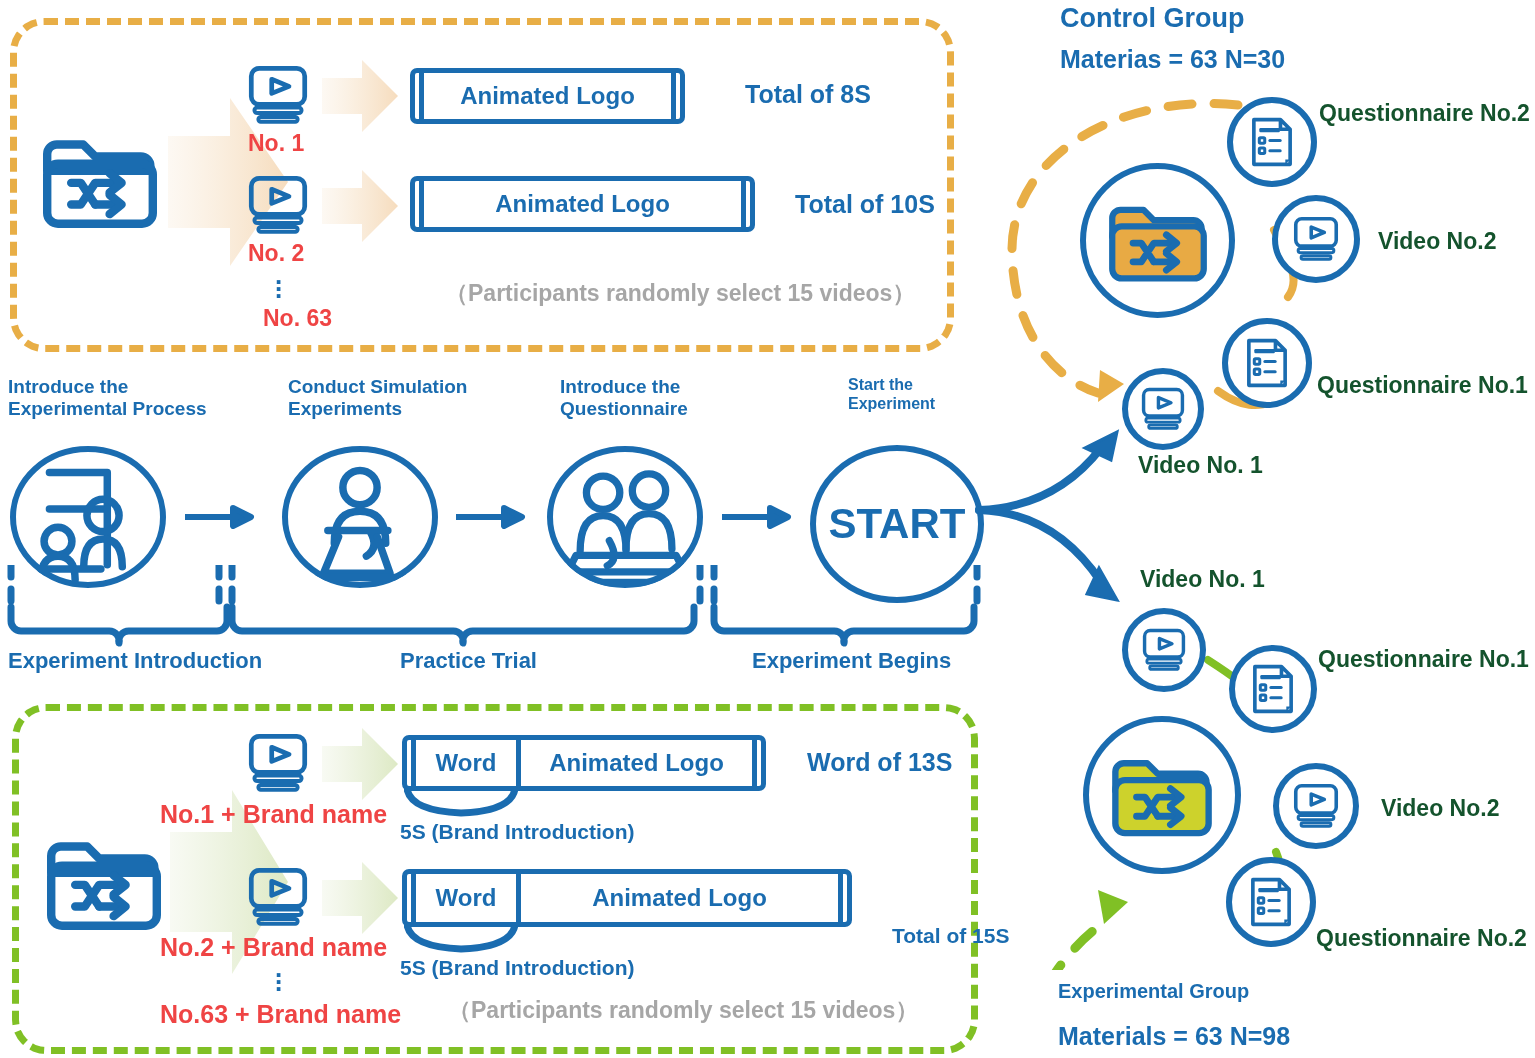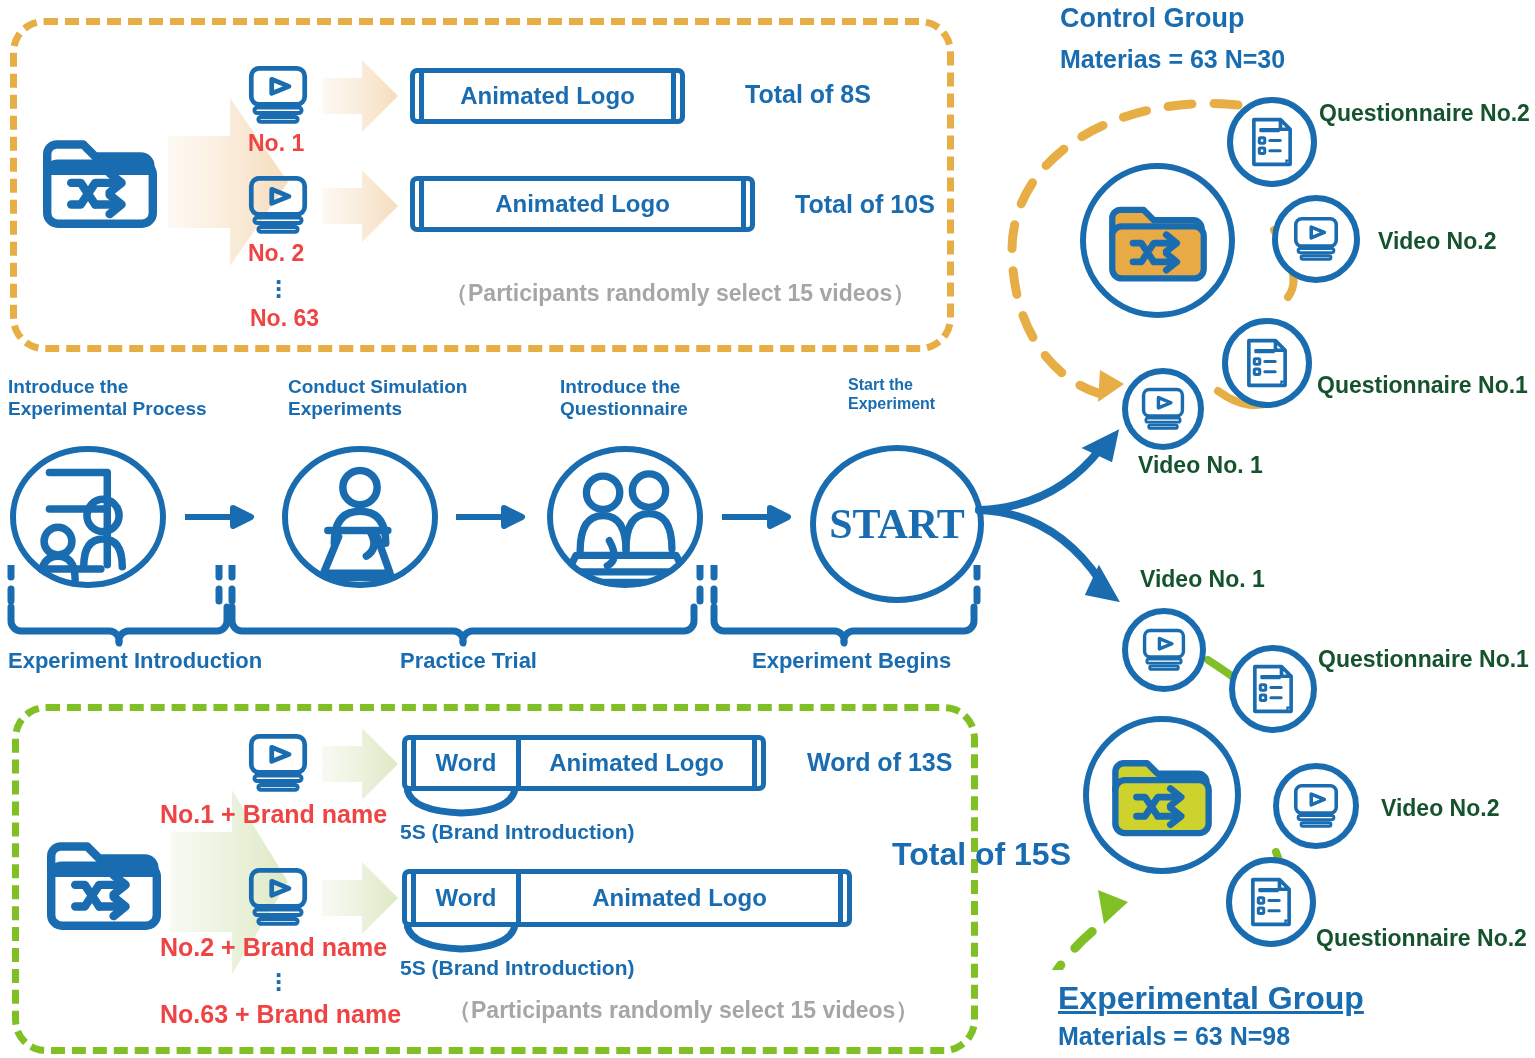--- a/index.html
+++ b/index.html
@@ -177,21 +177,21 @@
   <path d="M0 18 h40 V0 l36 36 l-36 36 V54 H0 Z" fill="url(#gradArrowO)"></path>
 </svg>
 <div class="mediabar" style="left:410px;top:176px;width:345px;height:56px;">
   <div class="cap"></div>
   <div class="seg" style="font-size:24px;">Animated Logo</div>
   <div class="capR"></div>
 </div>
 <div class="totallbl" style="left:775px;top:190px;font-size:25px;">Total of 10S</div>
 
 <div class="vdots" style="left:275px;top:272px;font-size:26px;">.<br>.<br>.</div>
-<div class="numlbl" style="left:250px;top:305px;font-size:23px;">No. 63</div>
+<div class="numlbl" style="left:263px;top:305px;font-size:23px;">No. 63</div>
 
 <div class="graynote" style="left:445px;top:278px;font-size:23px;">（Participants randomly select 15 videos）</div>
 
 <div class="steptitle" style="left:8px;top:376px;font-size:19px;width:240px;">Introduce the
 Experimental Process</div>
 <svg class="abs" style="left:8px;top:445px;width:160px;height:145px;">
   <clipPath id="clip1">
       <ellipse cx="80" cy="72" rx="78" ry="71"></ellipse>
     </clipPath>
   <ellipse cx="80" cy="72" rx="75" ry="68" fill="none" stroke="#1a6cb0" stroke-width="6"></ellipse>
@@ -228,21 +228,21 @@
   <g clip-path="url(#clip3)">
       <use href="#sym-twopeople" x="12" y="6" width="136" height="146"></use>
     </g>
 </svg>
 <svg class="abs" style="left:722px;top:505px;width:72px;height:24px;">
   <path d="M0 12 h52 M48 3 l18 9 l-18 9 Z" fill="#1a6cb0" stroke="#1a6cb0" stroke-width="6" stroke-linejoin="round"></path>
 </svg>
 
 <div class="steptitle" style="left:848px;top:376px;font-size:16px;width:200px;">Start the
 Experiment</div>
-<div class="startcircle" style="left:810px;top:445px;width:162px;height:146px;font-size:42px;font-family:Liberation Serif, serif;">START</div>
+<div class="startcircle" style="left:810px;top:445px;width:162px;height:146px;font-size:42px;">START</div>
 
 <svg class="abs" style="left:0px;top:565px;width:1000px;height:110px;">
   <g stroke="#1a6cb0" stroke-width="7" fill="none" stroke-linecap="round">
     <path d="M11 0 v40" stroke-dasharray="12 12"></path>
     <path d="M219 0 v40" stroke-dasharray="12 12"></path>
     <path d="M232 0 v40" stroke-dasharray="12 12"></path>
     <path d="M700 0 v40" stroke-dasharray="12 12"></path>
     <path d="M714 0 v40" stroke-dasharray="12 12"></path>
     <path d="M977 0 v40" stroke-dasharray="12 12"></path>
   </g>
@@ -344,21 +344,21 @@
 </div>
 <div class="nodelbl" style="left:1381px;top:795px;font-size:23px;">Video No.2</div>
 
 <div class="nodecircle" style="left:1226px;top:857px;width:90px;height:90px;">
   <svg width="46" height="52">
     <use href="#sym-quest" width="46" height="52"></use>
   </svg>
 </div>
 <div class="nodelbl" style="left:1316px;top:925px;font-size:23px;">Questionnaire No.2</div>
 
-<div class="grouphdr" style="left:1058px;top:980px;font-size:32px;text-decoration:underline;">Experimental Group</div>
+<div class="grouphdr" style="left:1058px;top:980px;font-size:20px;">Experimental Group</div>
 <div class="grouphdr" style="left:1058px;top:1022px;font-size:25px;">Materials = 63    N=98</div>
 
 <div class="panel" id="panel-experimental"></div>
 
 <svg class="abs" style="left:44px;top:832px;width:120px;height:101px;">
   <use href="#sym-folder-outline" width="120" height="101"></use>
 </svg>
 
 <svg class="abs gradarrow" style="left:170px;top:790px;width:118px;height:185px;">
   <path d="M0 42 h62 V0 l56 92 l-56 92 V142 H0 Z" fill="url(#gradArrowG)"></path>
@@ -393,18 +393,18 @@
 <div class="mediabar" style="left:402px;top:869px;width:450px;height:58px;">
   <div class="cap"></div>
   <div class="seg segWord" style="font-size:24px;width:105px;">Word</div>
   <div class="seg" style="font-size:24px;">Animated Logo</div>
   <div class="capR"></div>
 </div>
 <svg class="abs" style="left:404px;top:925px;width:115px;height:32px;">
   <path d="M3 0 q4 22 54 24 q50 -2 54 -24" fill="none" stroke="#1a6cb0" stroke-width="7" stroke-linecap="round"></path>
 </svg>
 <div class="brandnote" style="left:400px;top:956px;font-size:21px;">5S (Brand Introduction)</div>
-<div class="totallbl" style="left:872px;top:836px;font-size:32px;">Total of 15S</div>
+<div class="totallbl" style="left:872px;top:924px;font-size:21px;">Total of 15S</div>
 
 <div class="vdots" style="left:275px;top:965px;font-size:26px;">.<br>.<br>.</div>
 <div class="numlbl" style="left:160px;top:1000px;font-size:25px;">No.63 + Brand name</div>
 
 <div class="graynote" style="left:448px;top:995px;font-size:23px;">（Participants randomly select 15 videos）</div>
 
 </body></html>

